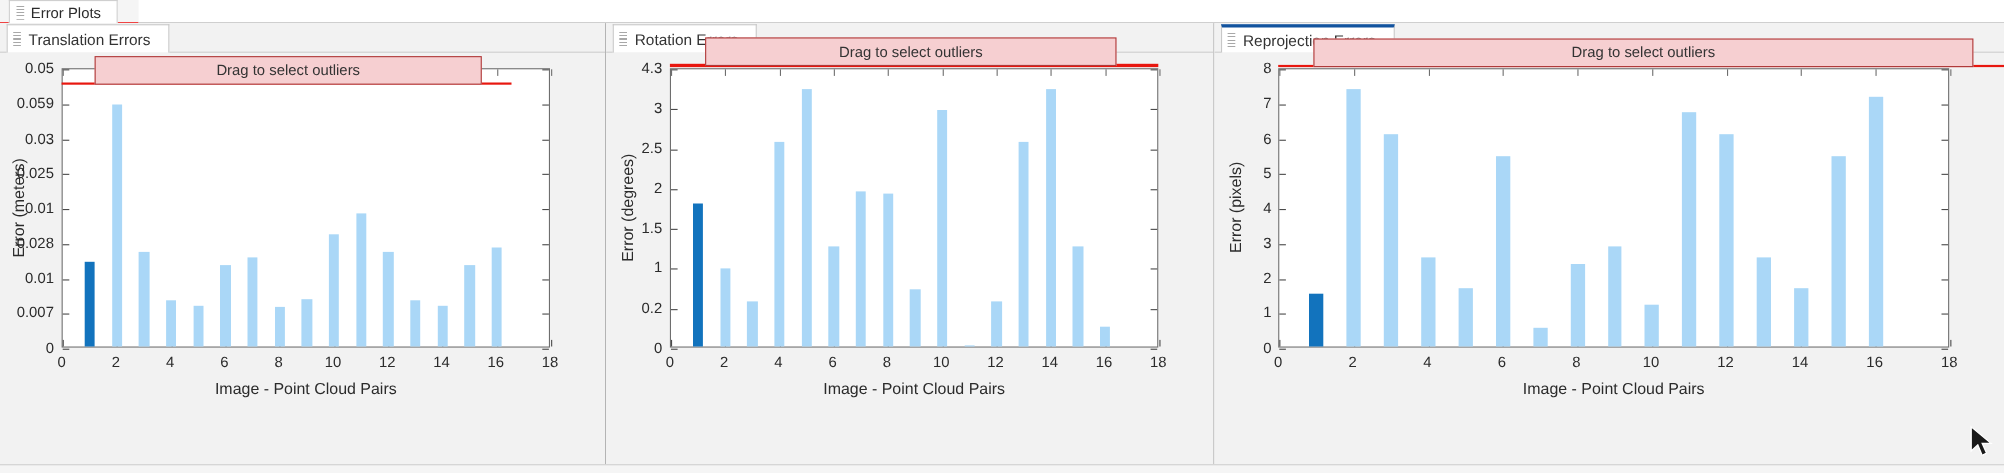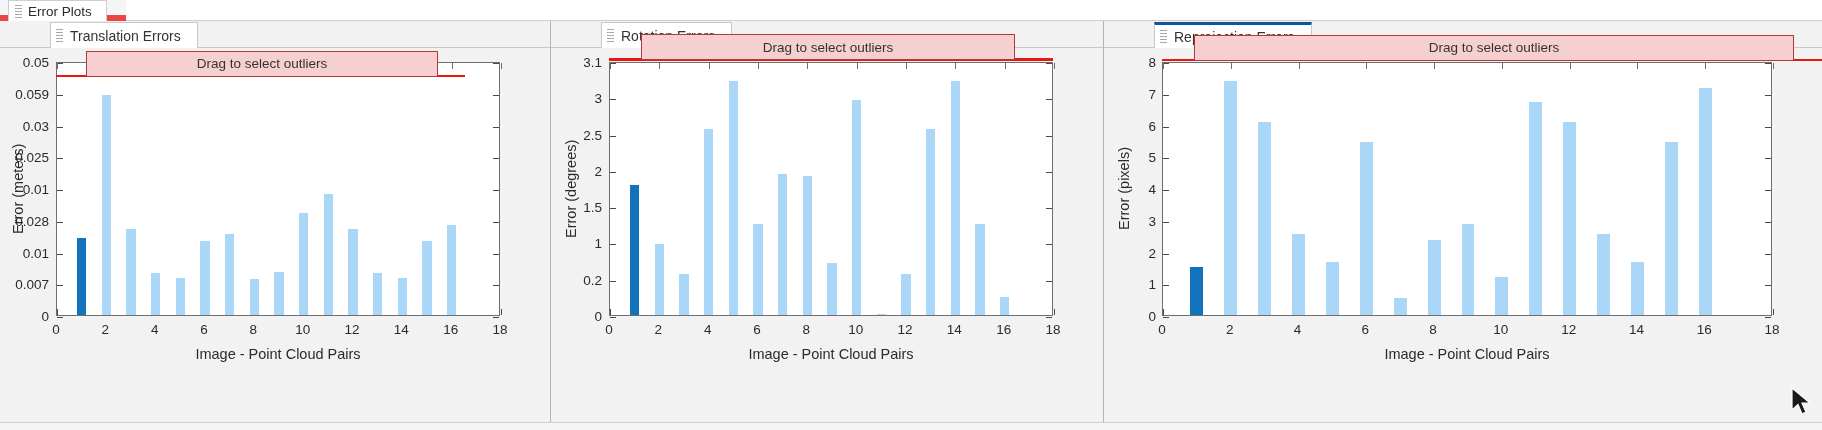--- a/index.html
+++ b/index.html
@@ -8,21 +8,21 @@
     width: 1822px; height: 430px;
     overflow: hidden;
     background: #f5f5f5;
     font-family: "Liberation Sans", sans-serif;
   }
   #app { position: relative; width: 1822px; height: 430px; background: #f5f5f5; }
 
   
   .doc-tabstrip {
     position: absolute; left: 0; top: 0; width: 1822px; height: 21px;
-    background: #f5f5f5; border-bottom: 6px solid #ef4444;
+    background: #f5f5f5; border-bottom: 1px solid #ef4444;
   }
   .grip {
     display: inline-block; width: 7px; height: 13px; vertical-align: middle;
     background: repeating-linear-gradient(to bottom,#a8a8a8 0 1px,transparent 1px 3px);
     margin-right: 4px;
   }
   .doc-tab {
     position: absolute; left: 8px; top: 0; height: 21px;
     display: flex; align-items: center; padding: 0 14px 0 6px;
     background: #ffffff; border: 1px solid #cfcfcf; border-bottom: none;
@@ -47,21 +47,21 @@
 
   
   .inner-tabstrip {
     position: absolute; left: 0; top: 0; width: 100%; height: 27px;
     background: #f2f2f2; border-bottom: 1px solid #c8c8c8;
   }
   .inner-tab {
     position: absolute; left: 6px; top: 1px; height: 26px;
     display: flex; align-items: center; padding: 0 16px 0 5px;
     background: #ffffff; border: 1px solid #c8c8c8; border-bottom: none;
-    font-size: 14px; color: #333; white-space: nowrap; margin-left: 44px;
+    font-size: 14px; color: #333; white-space: nowrap;
   }
   .inner-tab.active { border-top: 3px solid #12539e; }
   .inner-tab .lbl { padding-left: 3px; }
 
   
   .figure { position: absolute; left: 0; top: 27px; width: 100%; height: 382px; background: #f2f2f2; }
 
   .ylabel {
     position: absolute; writing-mode: vertical-rl; transform: rotate(180deg);
     font-size: 14.5px; color: #2b2b2b; white-space: nowrap;
@@ -284,21 +284,21 @@
             </div>
         </div>
         <div class="xlabel" id="xl1" style="left: 58px; width: 444px; top: 298px;">Image - Point Cloud Pairs</div>
       <div class="ytick-label" style="top: 268px; width: 50px; right: 501px;">0</div>
           <div class="ytick-label" style="top: 231.714px; width: 50px; right: 501px;">0.2</div>
           <div class="ytick-label" style="top: 195.429px; width: 50px; right: 501px;">1</div>
           <div class="ytick-label" style="top: 159.143px; width: 50px; right: 501px;">1.5</div>
           <div class="ytick-label" style="top: 122.857px; width: 50px; right: 501px;">2</div>
           <div class="ytick-label" style="top: 86.5714px; width: 50px; right: 501px;">2.5</div>
           <div class="ytick-label" style="top: 50.2857px; width: 50px; right: 501px;">3</div>
-          <div class="ytick-label" style="top: 14px; width: 50px; right: 501px;">3.1</div>
+          <div class="ytick-label" style="top: 14px; width: 50px; right: 501px;">4.3</div>
           <div class="xtick-label" style="left: 58px; top: 274px;">0</div>
           <div class="xtick-label" style="left: 107.333px; top: 274px;">2</div>
           <div class="xtick-label" style="left: 156.667px; top: 274px;">4</div>
           <div class="xtick-label" style="left: 206px; top: 274px;">6</div>
           <div class="xtick-label" style="left: 255.333px; top: 274px;">8</div>
           <div class="xtick-label" style="left: 304.667px; top: 274px;">10</div>
           <div class="xtick-label" style="left: 354px; top: 274px;">12</div>
           <div class="xtick-label" style="left: 403.333px; top: 274px;">14</div>
           <div class="xtick-label" style="left: 452.667px; top: 274px;">16</div>
           <div class="xtick-label" style="left: 502px; top: 274px;">18</div>

